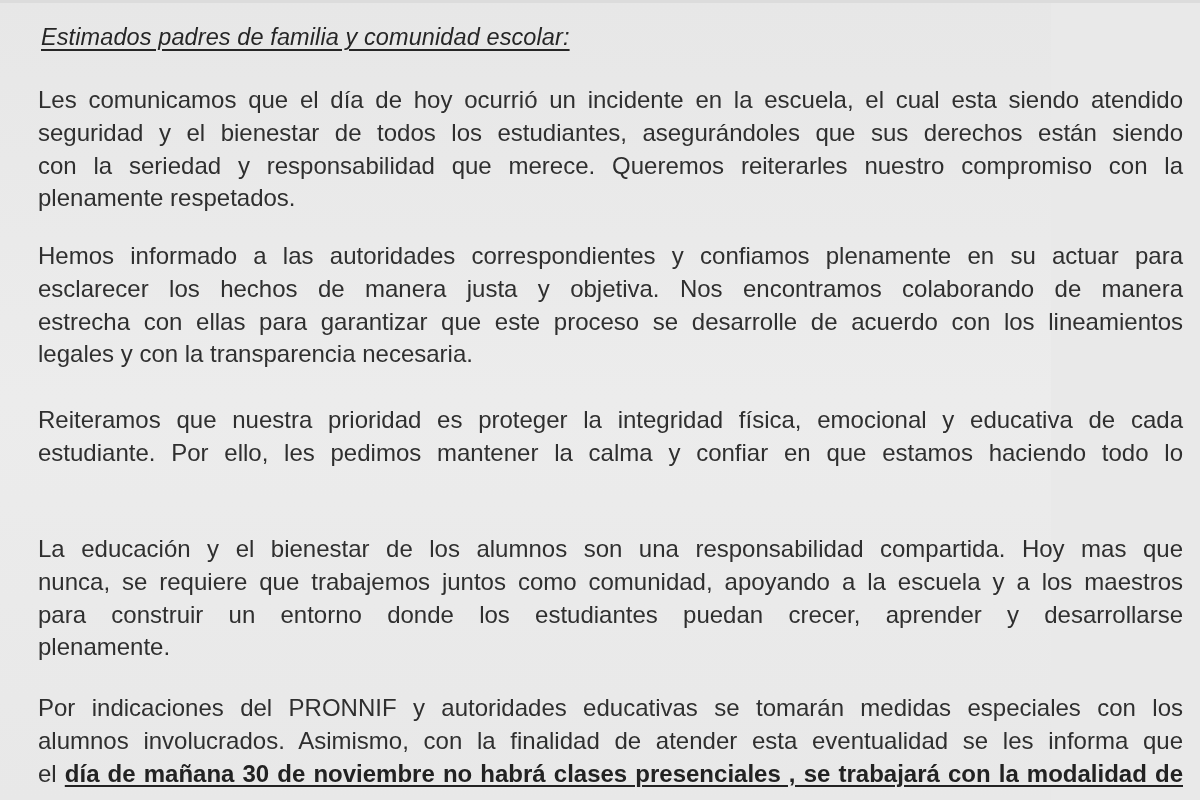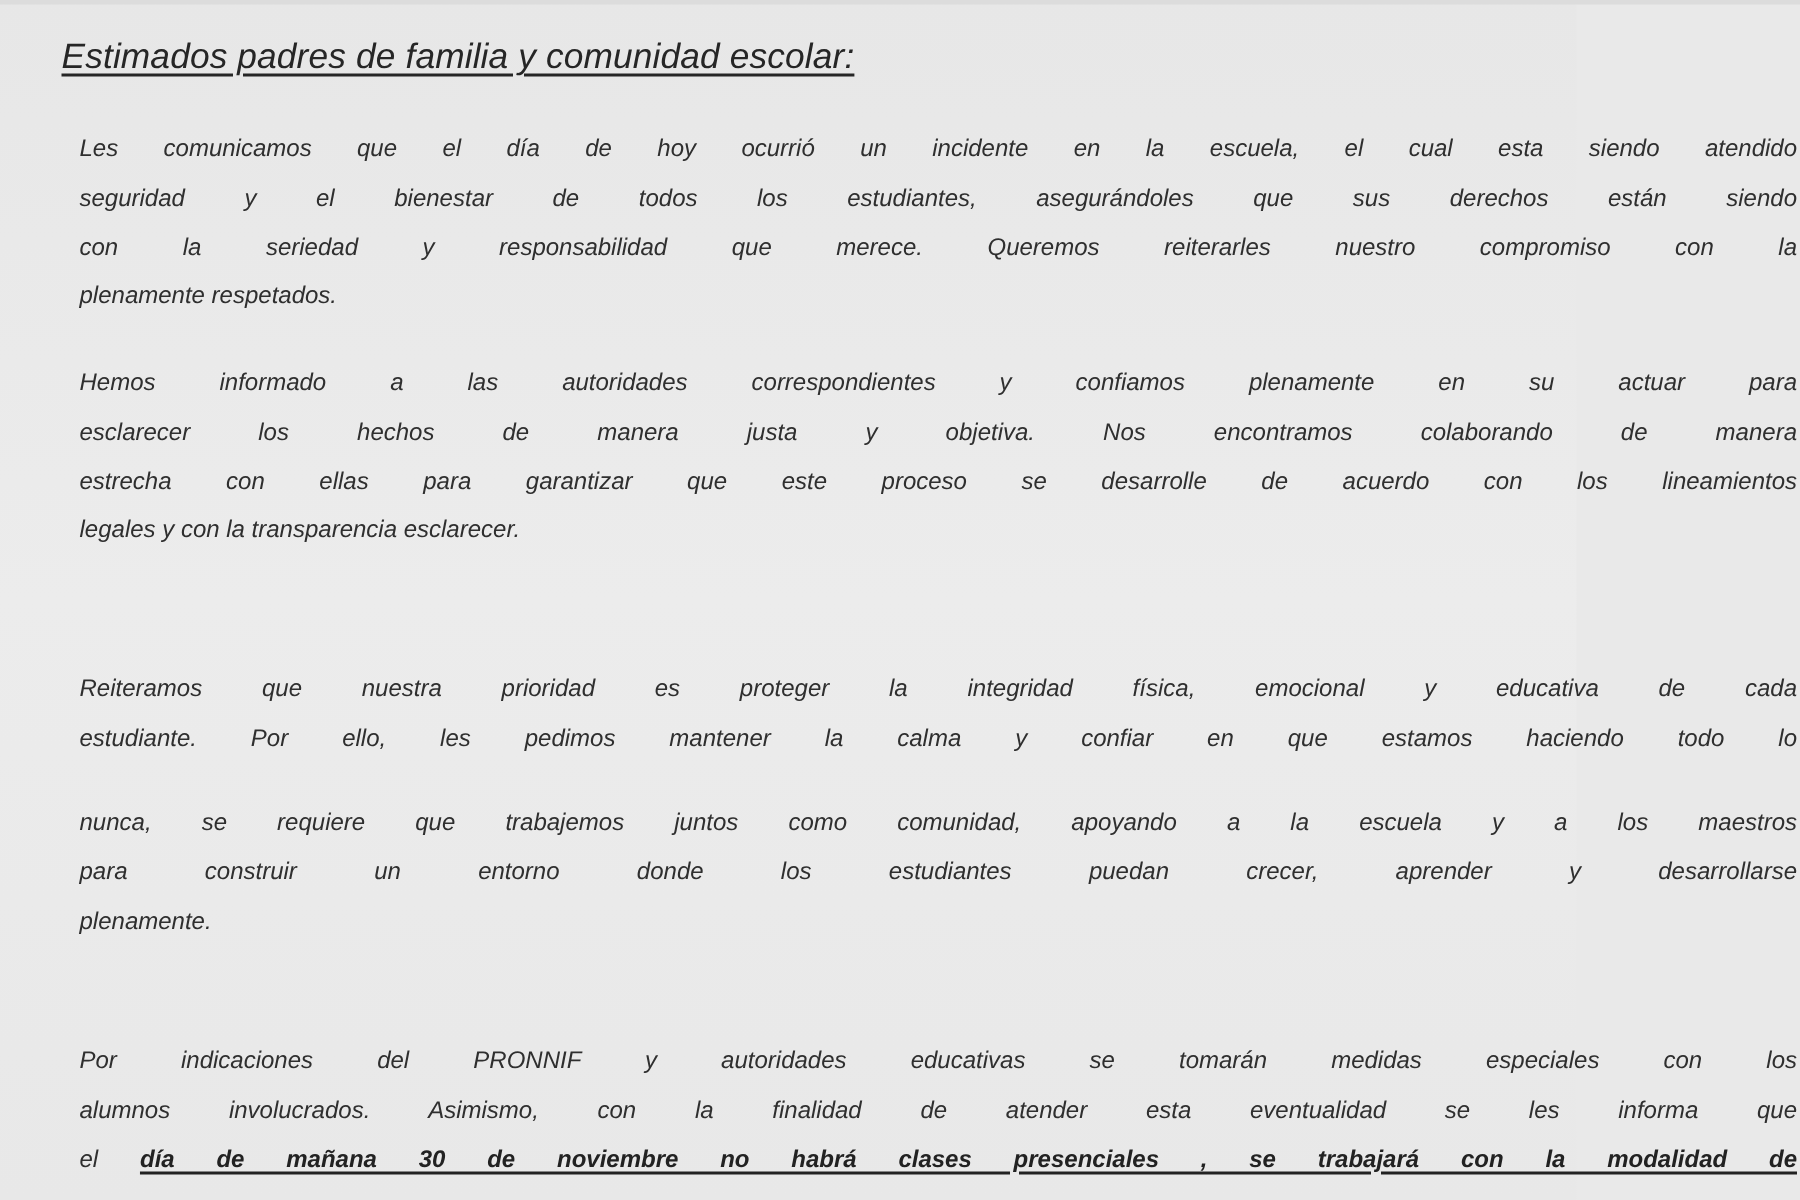--- a/index.html
+++ b/index.html
@@ -37,42 +37,41 @@
     font-style: italic;
     text-decoration: underline;
     text-decoration-thickness: 2px;
     text-underline-offset: 4px;
     color: #262626;
     letter-spacing: 0.1px;
     white-space: nowrap;
   }
   .para {
     position: absolute;
-    left: 53px;
+    left: 38px;
     width: 1145px;
-    font-size: 16px;
+    font-size: 24px;
     line-height: 32.8px;
     text-align: justify;
     text-align-last: left;
     color: #2f2f2f;
-    font-style: italic;
   }
   .para .ln {
     display: block;
     text-align: justify;
     text-align-last: justify;
     white-space: nowrap;
     overflow: visible;
   }
   .para .ln.last {
     text-align-last: left;
   }
   .p1 { top: 84px; }
   .p2 { top: 240px; }
-  .p3 { top: 404px; margin-top: 40px; }
+  .p3 { top: 404px; }
   .p4 { top: 533px; }
   .p5 { top: 692px; }
   .emph {
     font-weight: bold;
     text-decoration: underline;
     text-decoration-thickness: 2px;
     text-underline-offset: 3px;
     color: #222;
   }
 </style>
@@ -88,29 +87,30 @@
     <span class="ln">Les comunicamos que el día de hoy ocurrió un incidente en la escuela, el cual esta siendo atendido</span>
     <span class="ln">seguridad y el bienestar de todos los estudiantes, asegurándoles que sus derechos están siendo</span>
     <span class="ln">con la seriedad  y responsabilidad que merece. Queremos reiterarles nuestro compromiso con la</span>
     <span class="ln last">plenamente respetados.</span>
   </div>
 
   <div class="para p2">
     <span class="ln">Hemos informado a las autoridades correspondientes y confiamos plenamente en su actuar  para</span>
     <span class="ln">esclarecer los hechos de manera justa y objetiva. Nos encontramos colaborando de manera</span>
     <span class="ln">estrecha con ellas para garantizar que este proceso se desarrolle de acuerdo  con los lineamientos</span>
-    <span class="ln last">legales y con la transparencia esclarecer.</span>
+    <span class="ln last">legales y con la transparencia necesaria.</span>
   </div>
 
   <div class="para p3">
     <span class="ln">Reiteramos que nuestra prioridad es proteger la integridad física, emocional y educativa de cada</span>
     <span class="ln">estudiante. Por ello, les pedimos mantener la calma y confiar en que estamos haciendo  todo lo</span>
   </div>
 
   <div class="para p4">
+    <span class="ln">La educación y el bienestar de los alumnos  son una responsabilidad compartida. Hoy mas que</span>
     <span class="ln">nunca, se requiere que trabajemos juntos como comunidad, apoyando a la escuela y a los maestros</span>
     <span class="ln">para construir un entorno donde los estudiantes puedan crecer, aprender y desarrollarse</span>
     <span class="ln last">plenamente.</span>
   </div>
 
   <div class="para p5">
     <span class="ln">Por indicaciones del PRONNIF y autoridades educativas se tomarán medidas especiales con los</span>
     <span class="ln">alumnos involucrados. Asimismo, con la finalidad de atender esta eventualidad se les informa que</span>
     <span class="ln"><span style="white-space:pre;">el </span><span class="emph">día de mañana 30 de noviembre no habrá clases presenciales , se trabajará con la modalidad de</span></span>
   </div>

